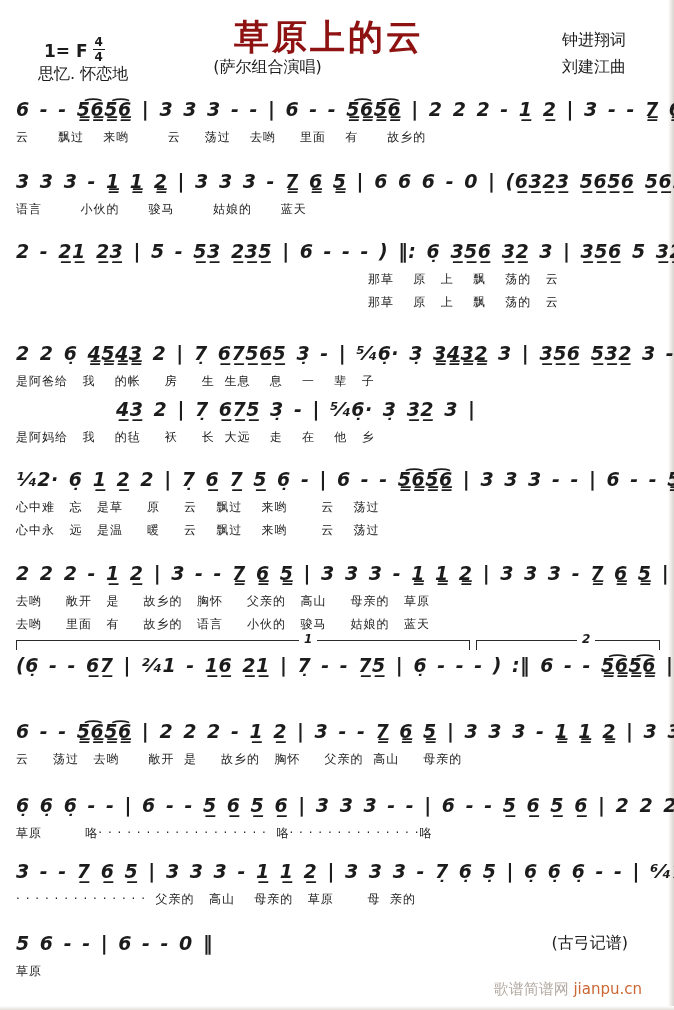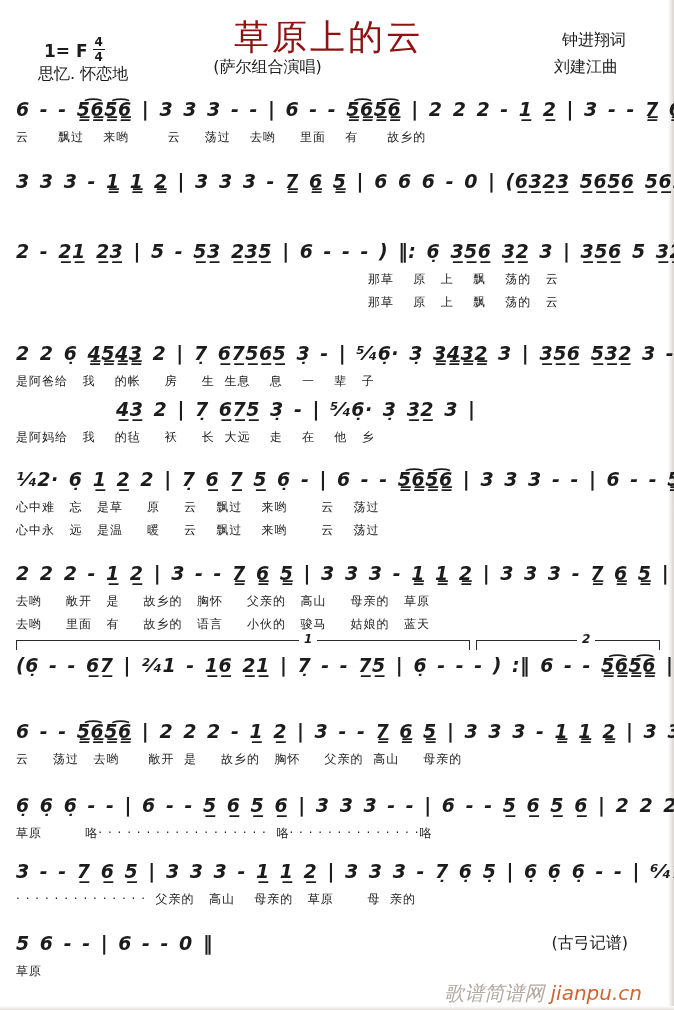--- a/index.html
+++ b/index.html
@@ -36,29 +36,29 @@
     margin-left:5px;margin-top:-4px;
   }
   .frac .top{display:block;border-bottom:1.5px solid var(--ink);padding:0 2px 1px;}
   .frac .bot{display:block;padding-top:1px;}
   .hdr-mood{
     position:absolute;left:38px;top:56px;
     font-size:16px;white-space:pre;margin-top:8px;
   }
   .hdr-title{
     position:absolute;left:0;top:14px;width:658px;
-    text-align:center;font-size:35px;font-weight:normal;
+    text-align:center;font-size:35px;font-weight:bold;
     letter-spacing:3px;color:var(--title-color);
   }
   .hdr-subtitle{
     position:absolute;left:0;top:57px;width:535px;
     text-align:center;font-size:16px;
   }
   .hdr-credit1{position:absolute;right:48px;top:30px;font-size:16px;}
-  .hdr-credit2{position:absolute;right:56px;top:57px;font-size:16px;}
+  .hdr-credit2{position:absolute;right:48px;top:57px;font-size:16px;}
   
   .system{position:absolute;left:16px;width:644px;}
   .notes{
     font-family:"DejaVu Sans",sans-serif;
     font-weight:bold;font-style:italic;
     font-size:19px;line-height:26px;
     white-space:pre;word-spacing:3px;letter-spacing:.5px;
   }
   .lyrics{
     font-size:12px;line-height:22px;margin-top:4px;
@@ -79,21 +79,21 @@
   .volta .vnum{
     position:absolute;top:-9px;background:#fff;
     padding:0 5px;font-size:12px;font-style:italic;font-weight:bold;
   }
   .volta1{left:0;width:452px;}
   .volta1 .vnum{left:282px;}
   .volta2{left:460px;width:182px;}
   .volta2 .vnum{left:100px;}
   
   .notation-credit{position:absolute;right:46px;top:933px;font-size:16px;}
-  .watermark{position:absolute;right:32px;top:980px;font-size:20px;white-space:pre;font-style:italic;}
+  .watermark{position:absolute;right:32px;top:980px;font-size:15px;white-space:pre;}
   .wm-site{color:var(--wm-site);}
   .wm-domain{color:var(--wm-domain);}
 </style>
 </head>
 <body>
 
 <div class="page-edge-right"></div>
 <div class="page-edge-bottom"></div>
 
 <div class="hdr-key"><span>1= F</span><span class="frac"><span class="top">4</span><span class="bot">4</span></span></div>
@@ -103,20 +103,21 @@
 <div class="hdr-credit1">钟进翔词</div>
 <div class="hdr-credit2">刘建江曲</div>
 
 <div class="system" style="top:96px">
   <div class="notes">6 - - 5̳͡6̳5̳͡6̳ | 3 3 3 - - | 6 - - 5̳͡6̳5̳͡6̳ | 2 2 2 - 1̲ 2̲ | 3 - - 7̳ 6̳ 5̳ |</div>
   <div class="lyrics">云      飘过    来哟        云     荡过    去哟     里面    有      故乡的</div>
 </div>
 
 <div class="system" style="top:168px">
   <div class="notes">3 3 3 - 1̳ 1̳ 2̳ | 3 3 3 - 7̳ 6̳ 5̳ | 6 6 6 - 0 | (6̲3̲2̲3̲ 5̲6̲5̲6̲ 5̲6̲1̲̇ |</div>
+  <div class="lyrics">语言        小伙的      骏马        姑娘的      蓝天</div>
 </div>
 
 <div class="system" style="top:238px">
   <div class="notes">2 - 2̲1̲ 2̲3̲ | 5 - 5̲3̲ 2̲3̲5̲ | 6 - - - ) ‖: 6̣ 3̲5̲6̲ 3̲2̲ 3 | 3̲5̲6̲ 5 3̲2̲ ²⁄₄3 - |</div>
   <div class="lyrics lyr-indent-repeat">那草    原   上    飘    荡的   云</div>
   <div class="lyrics lyr-indent-repeat">那草    原   上    飘    荡的   云</div>
 </div>
 
 <div class="system" style="top:340px">
   <div class="notes">2 2 6̣ 4̳5̳4̳3̳ 2 | 7̣ 6̲7̲5̲6̲5̲ 3̣ - | ⁵⁄₄6̣· 3̣ 3̳4̳3̳2̳ 3 | 3̲5̲6̲ 5̲3̲2̲ 3 - |</div>

